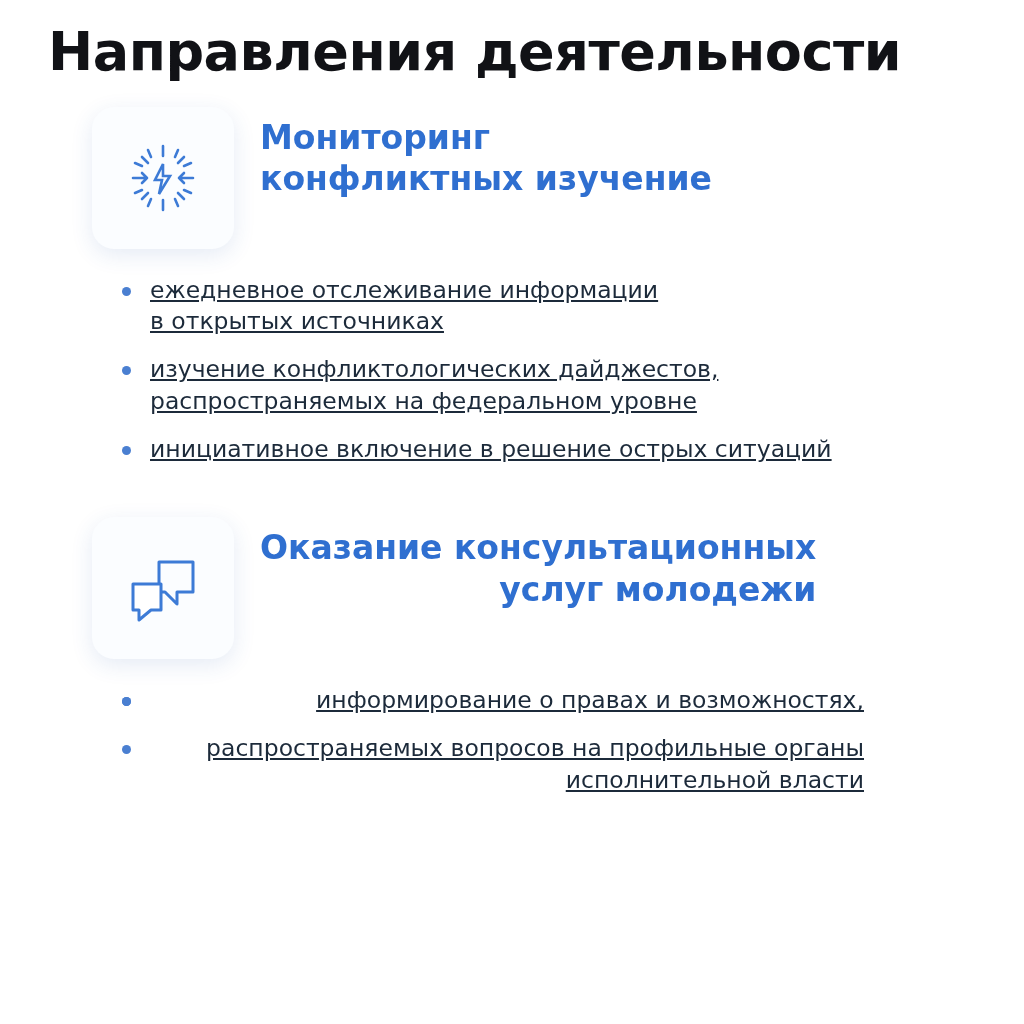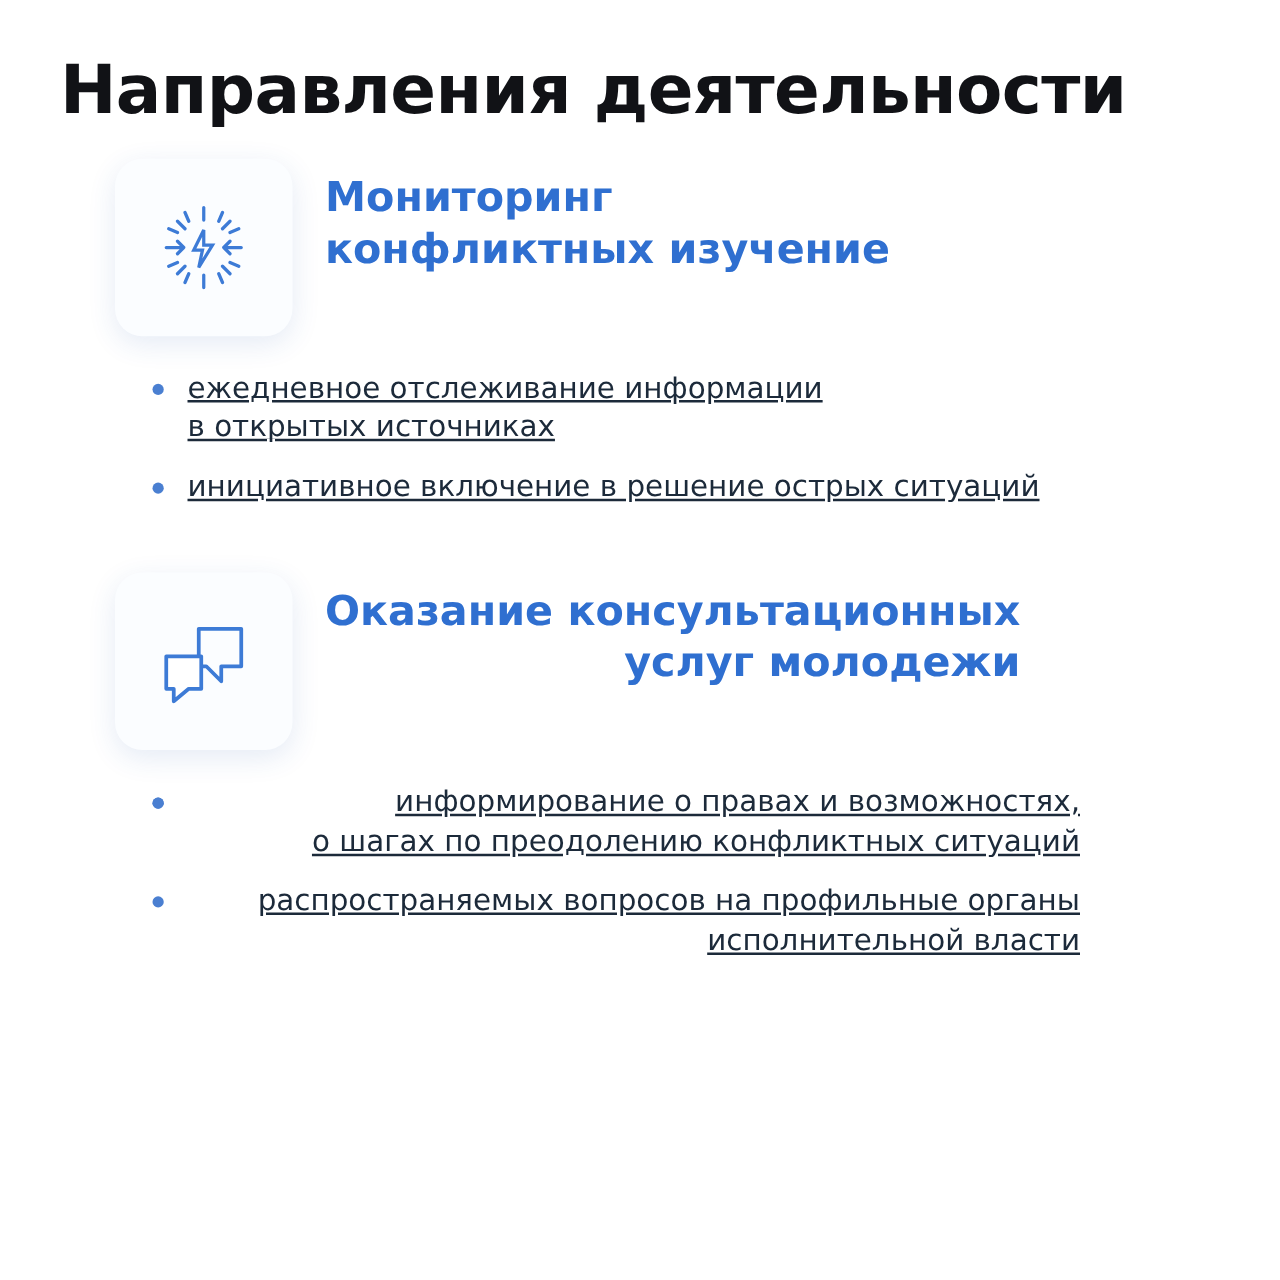--- a/index.html
+++ b/index.html
@@ -12,21 +12,21 @@
     background: #ffffff;
     font-family: "DejaVu Sans", sans-serif;
     color: #16171a;
     overflow: hidden;
   }
   .page {
     position: relative;
     width: 904px;
     height: 1024px;
     box-sizing: border-box;
-    padding: 44px 40px 0 48px;
+    padding: 24px 40px 0 48px;
   }
   .page-title {
     font-size: 54px;
     font-weight: 700;
     letter-spacing: -0.5px;
     color: #111216;
     line-height: 1.05;
     margin: 0 0 26px 0;
     white-space: nowrap;
   }
@@ -128,20 +128,25 @@
     </div>
 
     <ul class="bullets">
       <li class="bullet">
         <span class="dot"></span>
         <span class="ln">ежедневное отслеживание информации</span>
         <span class="ln">в открытых источниках</span>
       </li>
       <li class="bullet">
         <span class="dot"></span>
+        <span class="ln">изучение конфликтологических дайджестов,</span>
+        <span class="ln">распространяемых на федеральном уровне</span>
+      </li>
+      <li class="bullet">
+        <span class="dot"></span>
         <span class="ln">инициативное включение в решение острых ситуаций</span>
       </li>
     </ul>
   </div>
 
   <div class="section">
     <div class="section-head">
       <div class="icon-tile">
         <svg width="96" height="96" viewBox="0 0 96 96" fill="none" stroke="#3d7bd6" stroke-width="3" stroke-linejoin="round" stroke-linecap="round">
           <path d="M44 22 H78 V52 H62 L62 64 L50 52 H44 Z"></path>
@@ -154,21 +159,20 @@
       </div>
     </div>
 
     <ul class="bullets">
       <li class="bullet">
         <span class="dot"></span>
       </li>
       <li class="bullet">
         <span class="dot"></span>
         <span class="ln">информирование о правах и возможностях,</span>
-        <span class="ln">о шагах по преодолению конфликтных ситуаций</span>
       </li>
       <li class="bullet">
         <span class="dot"></span>
         <span class="ln">распространяемых вопросов на профильные органы</span>
         <span class="ln">исполнительной власти</span>
       </li>
     </ul>
   </div>
 
 </div>

